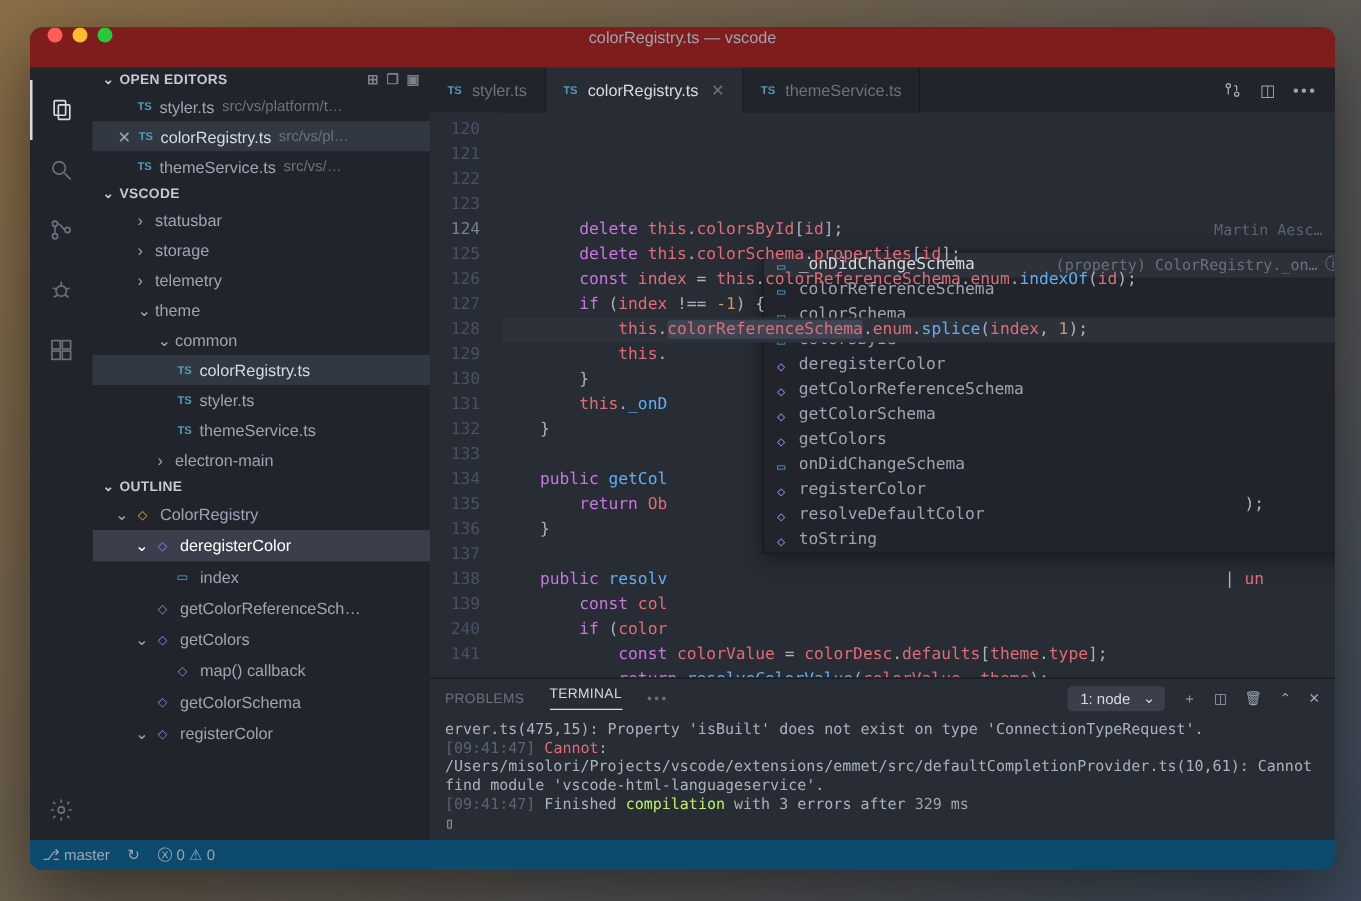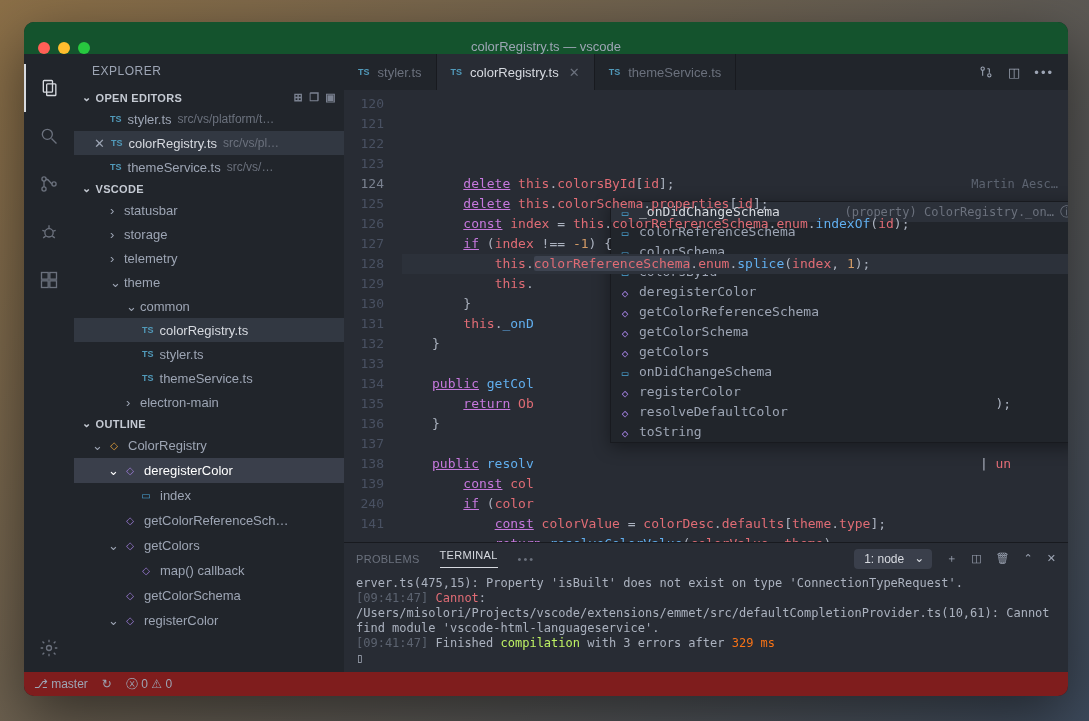--- a/index.html
+++ b/index.html
@@ -17,23 +17,23 @@
   width: 1044px; height: 674px;
   background: #1e222a;
   border-radius: 10px;
   overflow: hidden;
   box-shadow: 0 20px 60px rgba(0,0,0,0.5);
   display: flex;
   flex-direction: column;
 }
 .titlebar {
   height: 32px;
-  background: #14532d;
+  background: #7f1d1d;
   display: flex;
-  align-items: flex-end;
+  align-items: flex-start;
   position: relative;
 }
 .traffic { display: flex; gap: 8px; margin-left: 14px; }
 .dot { width: 12px; height: 12px; border-radius: 50%; }
 .dot.red { background: #ff5f56; }
 .dot.yellow { background: #ffbd2e; }
 .dot.green { background: #27c93f; }
 .title { position: absolute; left: 0; right: 0; text-align: center; color: #9da5b4; font-size: 13px; }
 .body { flex: 1; display: flex; min-height: 0; }
 .activitybar {
@@ -116,21 +116,21 @@
   text-align: right; padding-right: 18px; padding-top: 4px;
 }
 .gutter div { height: 20px; }
 .gutter .current { color: #7a8190; }
 .code {
   flex: 1; color: #abb2bf; padding-top: 4px; position: relative;
   white-space: pre; overflow: hidden;
 }
 .code .line { height: 20px; padding-left: 30px; position: relative; }
 .code .line.current { background: #2c313a; }
-.kw { color: #c678dd; text-decoration: underline; }
+.kw { color: #c678dd; }
 .this { color: #e06c75; }
 .fn { color: #61afef; }
 .num { color: #d19a66; }
 .prop { color: #e06c75; }
 .hl { background: #3e4451; border-radius: 2px; }
 .codelens { position: absolute; right: 10px; top: 84px; color: #5c6370; font-size: 12px; }
 .suggest {
   position: absolute; left: 208px; top: 111px;
   width: 470px; background: #21252b;
   border: 1px solid #181a1f;
@@ -171,23 +171,23 @@
 }
 .terminal-out {
   flex: 1; padding: 2px 12px 6px 12px;
   font-family: "SF Mono", Menlo, Consolas, monospace;
   font-size: 12px; line-height: 15px; color: #abb2bf;
   white-space: pre-wrap;
 }
 .terminal-out .err { color: #e06c75; }
 .terminal-out .time { color: #5c6370; }
 .terminal-out .good { color: #bef264; }
-.terminal-out .num2 { color: #f97316; }
+.terminal-out .num2 { color: #a3a3a3; }
 .statusbar {
-  height: 24px; background: #7f1d1d; color: #9da5b4;
+  height: 24px; background: #0c4a6e; color: #9da5b4;
   display: flex; align-items: center; font-size: 12px;
   padding: 0 10px; gap: 14px;
 }
 .statusbar .right { margin-left: auto; display: flex; gap: 16px; align-items: center; }
 svg { display: block; }
 .icon18 { width: 20px; height: 20px; }
 </style>
 </head>
 <body>
 
@@ -247,21 +247,20 @@
       <div class="spacer"></div>
       <div class="ai">
         <svg class="icon18" viewBox="0 0 24 24" fill="none" stroke="currentColor" stroke-width="1.6">
             <circle cx="12" cy="12" r="3"></circle>
             <path d="M12 2v3M12 19v3M4.2 4.2l2.1 2.1M17.7 17.7l2.1 2.1M2 12h3M19 12h3M4.2 19.8l2.1-2.1M17.7 6.3l2.1-2.1"></path>
           </svg>
       </div>
     </div>
 
     <div class="sidebar">
-      <div class="sidebar-title">EXPLORER</div>
 
       <div class="section-header">
         <span class="chev">⌄</span>
         <span>OPEN EDITORS</span>
         <span class="tools">
           <span>⊞</span>
           <span>❐</span>
           <span>▣</span>
         </span>
       </div>

